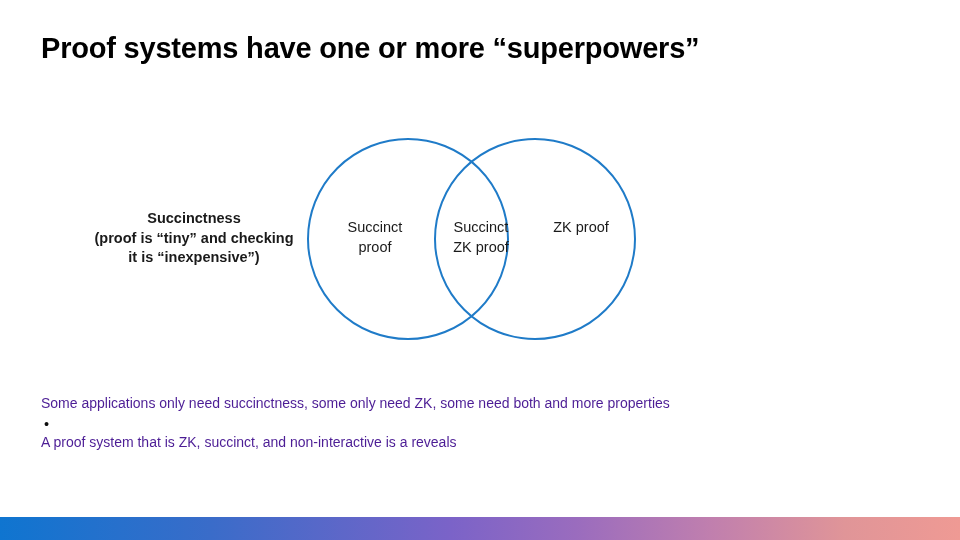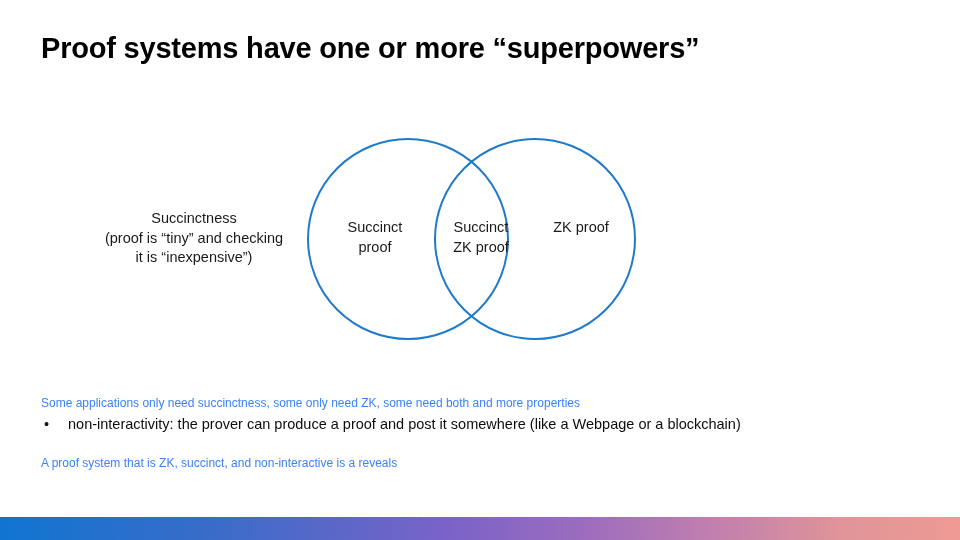--- a/index.html
+++ b/index.html
@@ -78,38 +78,39 @@
     text-align: center;
     font-size: 14.5px;
     line-height: 19.5px;
     color: #1a1a1a;
     white-space: pre-line;
   }
   #caption-succinctness {
     left: 78px;
     top: 209px;
     width: 232px;
+    font-weight: bold;
   }
   #caption-zero-knowledge {
     left: 638px;
     top: 209px;
     width: 180px;
   }
 
   
   #body-text {
     position: absolute;
     left: 41px;
     top: 393px;
     width: 880px;
   }
   .body-line {
-    font-size: 12px;
+    font-size: 14px;
     line-height: 21px;
-    color: #3b82f6;
+    color: #4c1d95;
     white-space: nowrap;
   }
   .body-bullet {
     position: relative;
     padding-left: 27px;
     font-size: 14.5px;
     line-height: 21px;
     color: #0d0d0d;
     white-space: nowrap;
   }
@@ -172,21 +173,20 @@
   <div class="side-caption" id="caption-succinctness">Succinctness
 (proof is “tiny” and checking
 it is “inexpensive”)</div>
 
 
   <div id="body-text">
     <div class="body-line">Some applications only need succinctness, some only need ZK, some need both and more properties</div>
 
     <div class="body-bullet">
       <span class="bullet-dot">•</span>
-      <span>non-interactivity: the prover can produce a proof and post it somewhere (like a Webpage or a blockchain)</span>
     </div>
 
     <div class="body-spacer"></div>
 
     <div class="body-line">A proof system that is ZK, succinct, and non-interactive is a reveals</div>
   </div>
 
   <div id="gradient-bar"></div>
 
 </div>

